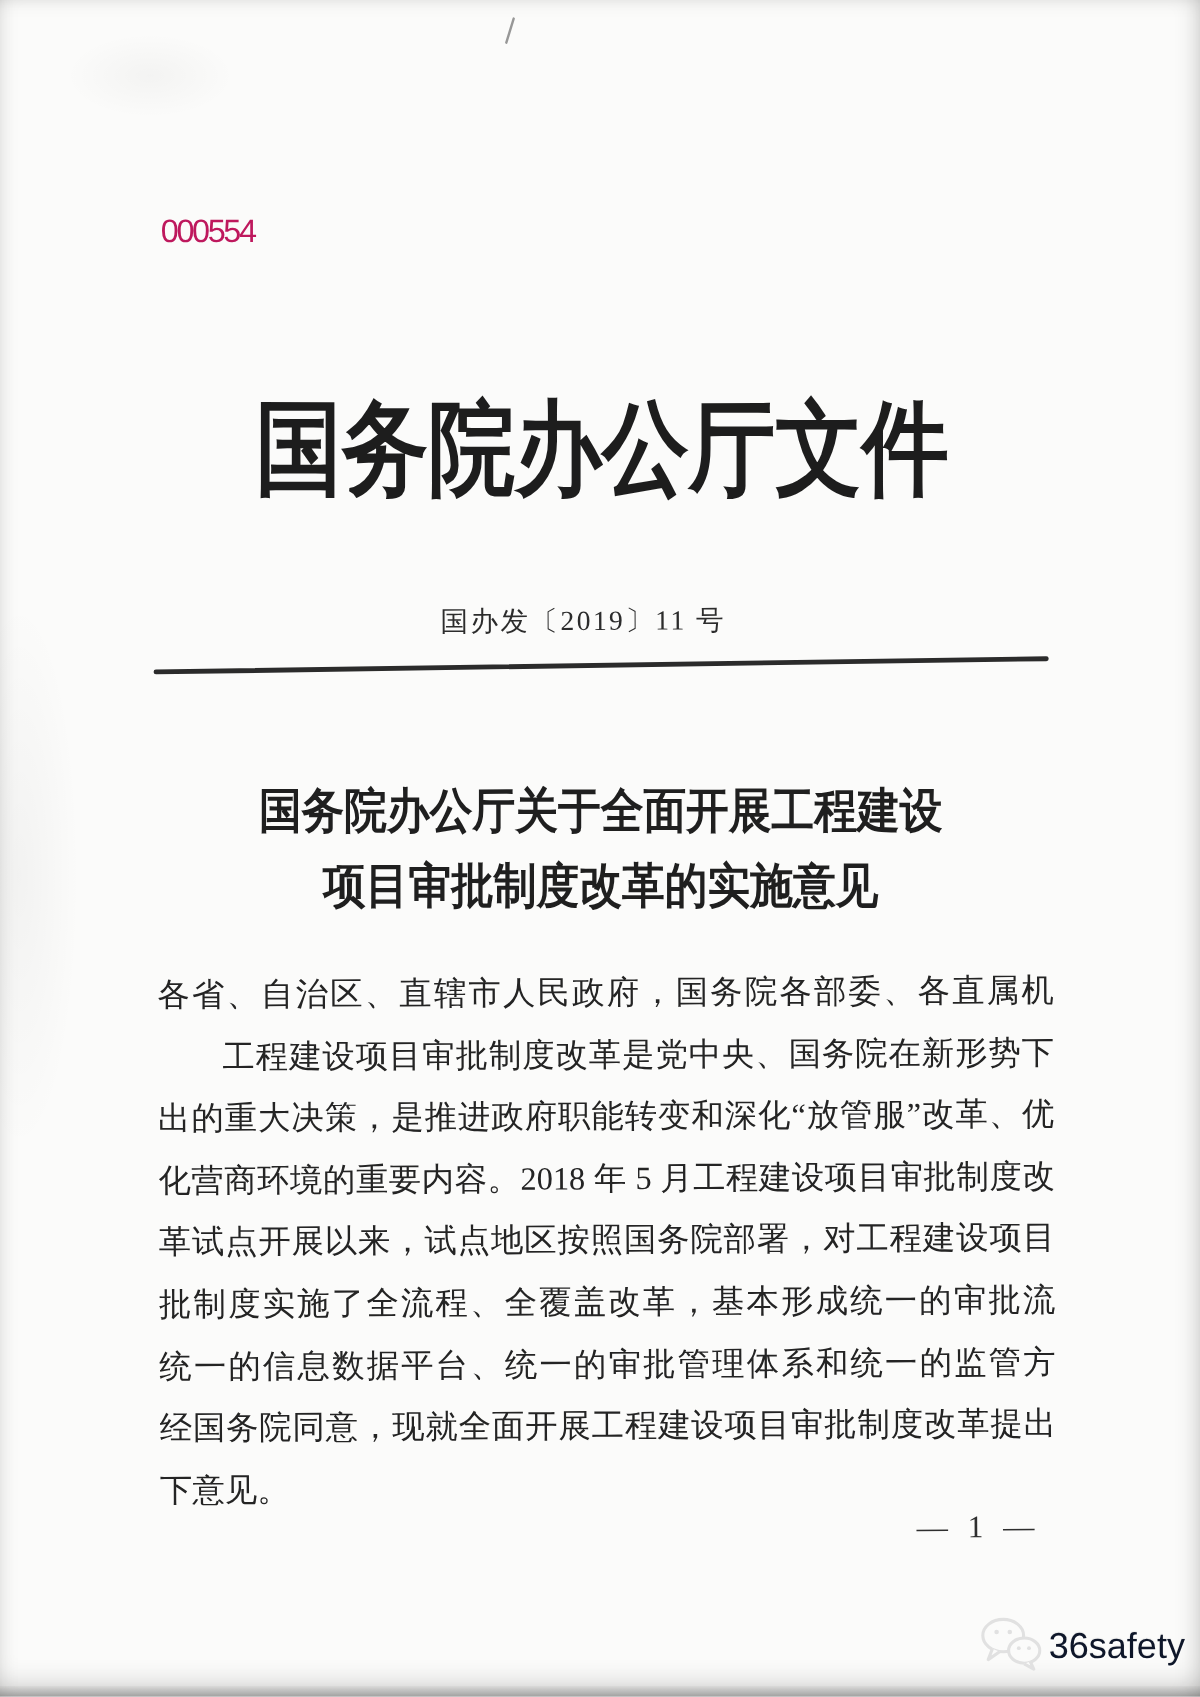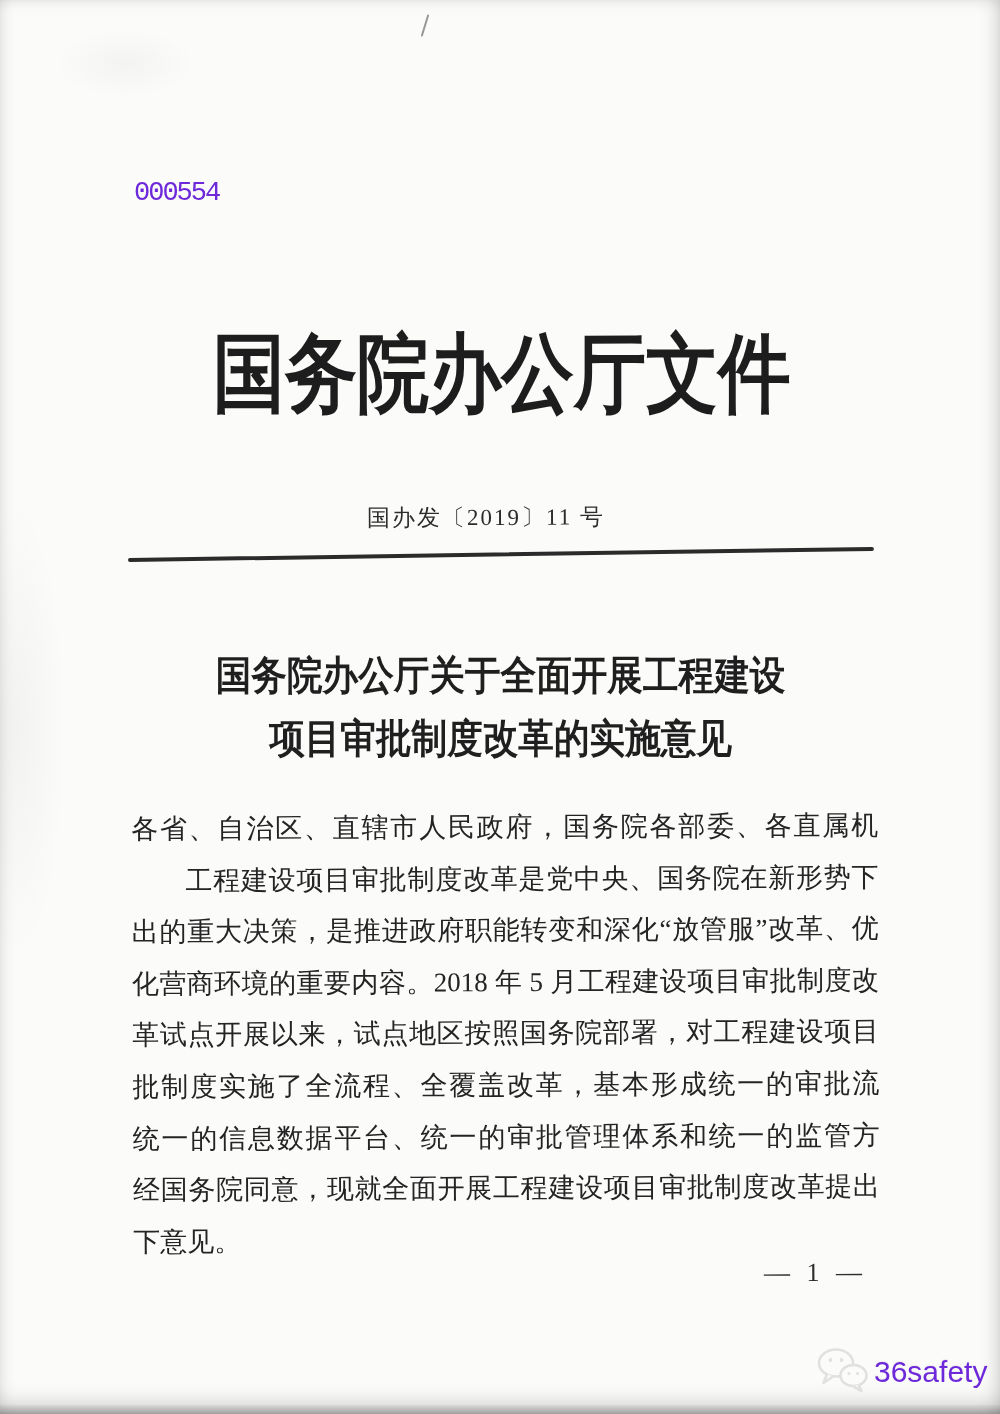--- a/index.html
+++ b/index.html
@@ -34,22 +34,22 @@
     position: absolute; left: 0; bottom: 0; width: 100%; height: 9px;
     background: linear-gradient(rgba(0,0,0,0.03), rgba(0,0,0,0.20));
   }
   .scratch {
     position: absolute; left: 424px; top: 14px; width: 2px; height: 23px;
     background: #7e7e7e; transform: rotate(17deg); border-radius: 1px; opacity: .8;
   }
 
   .serial {
     position: absolute; left: 134px; top: 178px;
-    font-family: Liberation Mono, monospace;
-    font-size: 27px; letter-spacing: -2px; color: #6d28d9;
+    font-family: Liberation Sans, sans-serif;
+    font-size: 27px; letter-spacing: -2px; color: #be185d;
   }
 
   .masthead {
     position: absolute; left: 0; top: 324px; width: 100%;
     text-align: center; font-size: 86px; line-height: 100px;
     font-weight: 700; color: #1d1d1d; white-space: nowrap;
     transform: scaleX(0.84); transform-origin: 51% 50%;
   }
 
   .docnum {
@@ -89,21 +89,21 @@
     font-size: 26px; letter-spacing: 5px; color: #2e2e2e;
     transform: rotate(-0.4deg);
   }
 
   .watermark {
     position: absolute; left: 816px; top: 1346px;
     display: flex; align-items: center; gap: 6px;
   }
   .wm-text {
     font-family: "Liberation Sans", "DejaVu Sans", sans-serif;
-    font-size: 30px; color: #6d28d9;
+    font-size: 30px; color: #0f172a;
     text-shadow: 0 1px 0 rgba(255,255,255,.85), 0 -1px 1px rgba(0,0,0,.07);
   }
 </style>
 </head>
 <body>
 
 <div class="page">
 
   <div class="smudge-top"></div>
   <div class="smudge-left"></div>

